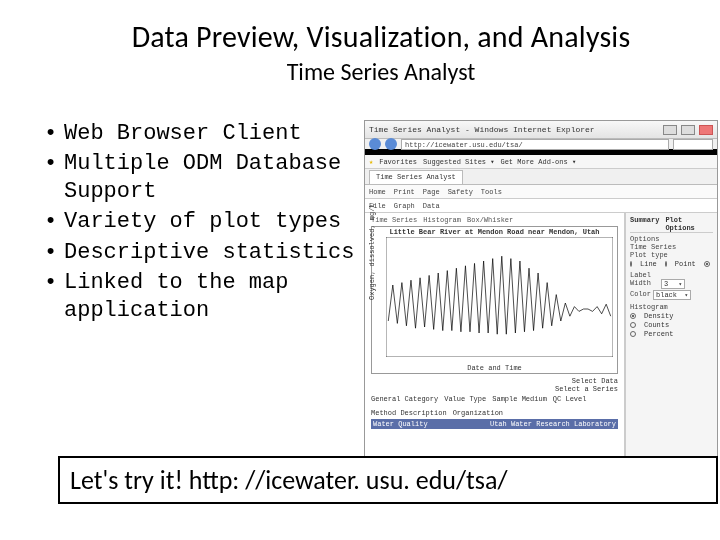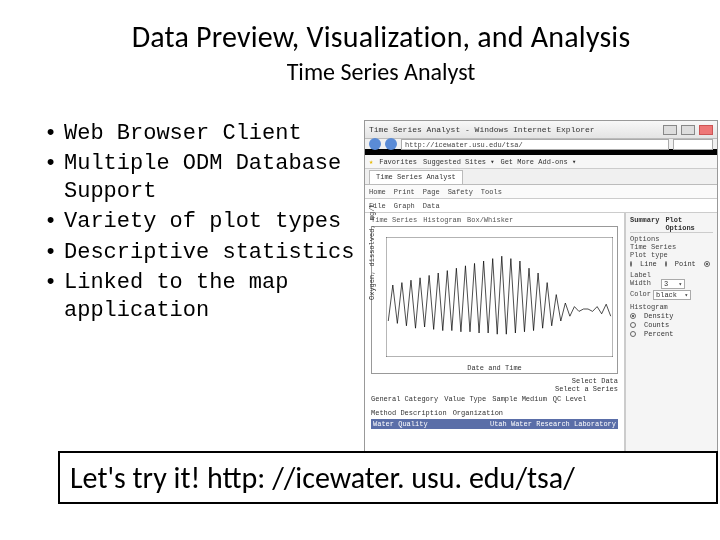--- a/index.html
+++ b/index.html
@@ -79,21 +79,21 @@
   .sidepanel .lbl { color: #444; }
   .sidepanel .opt { display: flex; align-items: center; gap: 8px; margin-top: 1px; }
   .radio { width: 6px; height: 6px; border: 1px solid #666; border-radius: 50%; }
   .radio.on::after { content: ""; display: block; width: 2px; height: 2px; background: #333; border-radius: 50%; margin: 1px; }
   .selbox { height: 10px; border: 1px solid #aaa; background: #fff; padding: 0 2px; line-height: 9px; display: flex; justify-content: space-between; }
   .tri { font-size: 6px; }
   .cta {
     position: absolute;
     left: 30px; right: 30px; bottom: 36px;
     border: 2px solid #000;
-    font-size: 30px;
+    font-size: 26px;
     padding: 6px 10px;
     background: #fff;
   }
 </style>
 </head>
 <body>
 
 <div class="slide">
   <div class="title">Data Preview, Visualization, and Analysis</div>
   <div class="subtitle">Time Series Analyst</div>
@@ -162,20 +162,21 @@
       </div>
 
       <div class="appbody">
         <div class="plotpanel">
           <div class="tabs2">
             <span>Time Series</span>
             <span>Histogram</span>
             <span>Box/Whisker</span>
           </div>
           <div class="chartbox">
+            <div class="ctitle">Little Bear River at Mendon Road near Mendon, Utah</div>
             <div class="ylab">Oxygen, dissolved, mg/L</div>
             <svg viewBox="0 0 200 100" preserveAspectRatio="none">
               <rect x="0" y="0" width="200" height="100" fill="none" stroke="#000" stroke-width="0.5"></rect>
               <polyline fill="none" stroke="#000" stroke-width="0.6" points="2,70 6,40 10,72 14,38 18,74 22,36 26,76 30,34 34,75 38,32 42,77 46,30 50,78 54,28 58,78 62,26 66,79 70,24 74,79 78,22 82,80 86,20 90,80 94,18 98,81 102,16 106,81 110,18 114,80 118,20 122,79 126,26 130,78 134,30 138,76 142,38 146,74 150,48 154,70 158,55 162,66 166,58 170,62 174,60 178,60 182,62 186,58 190,64 194,56 198,66"></polyline>
             </svg>
             <div class="xlab">Date and Time</div>
           </div>
           <div class="belowchart">
             <div>Select Data</div>
             <div>Select a Series</div>

